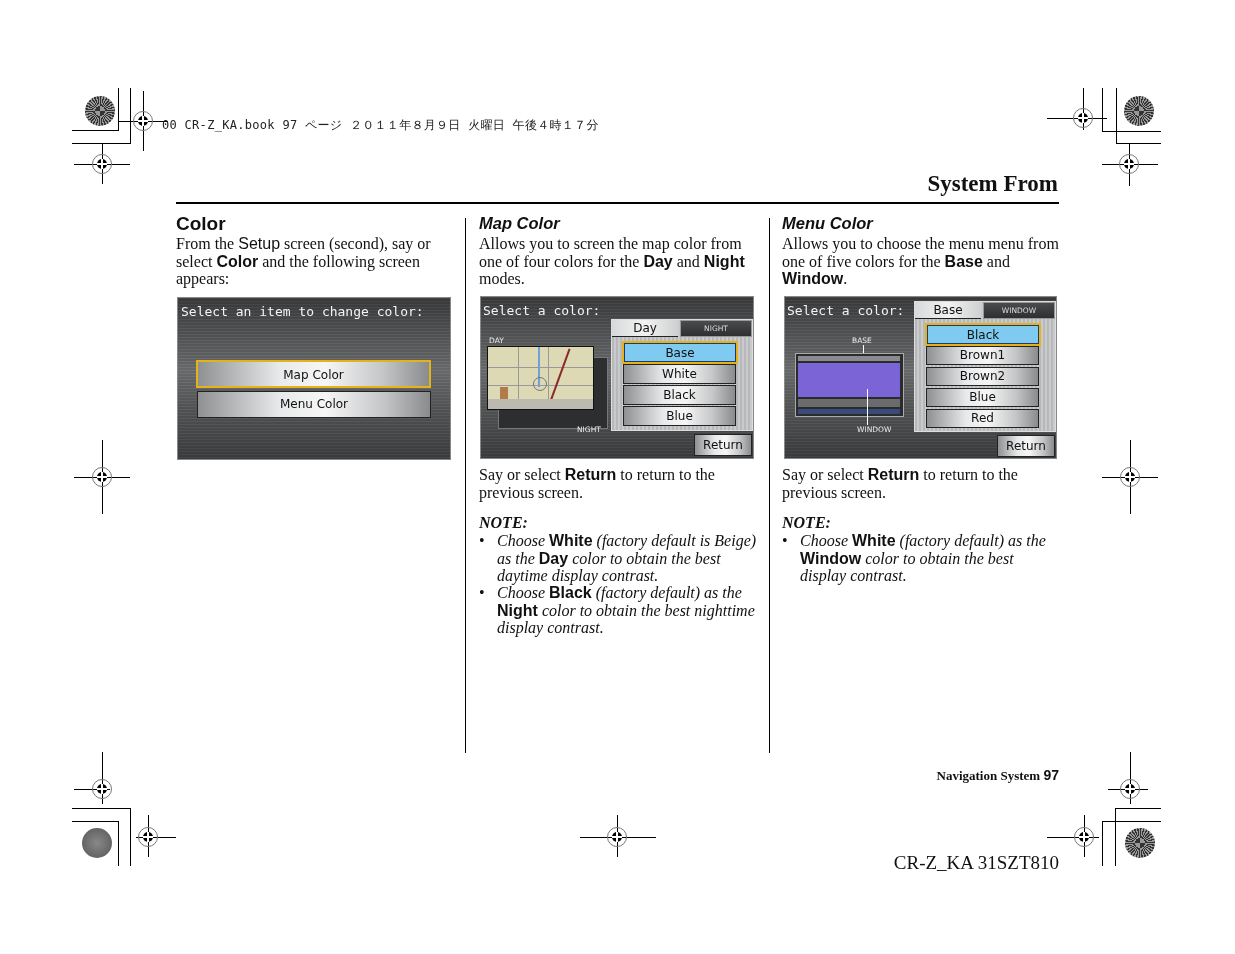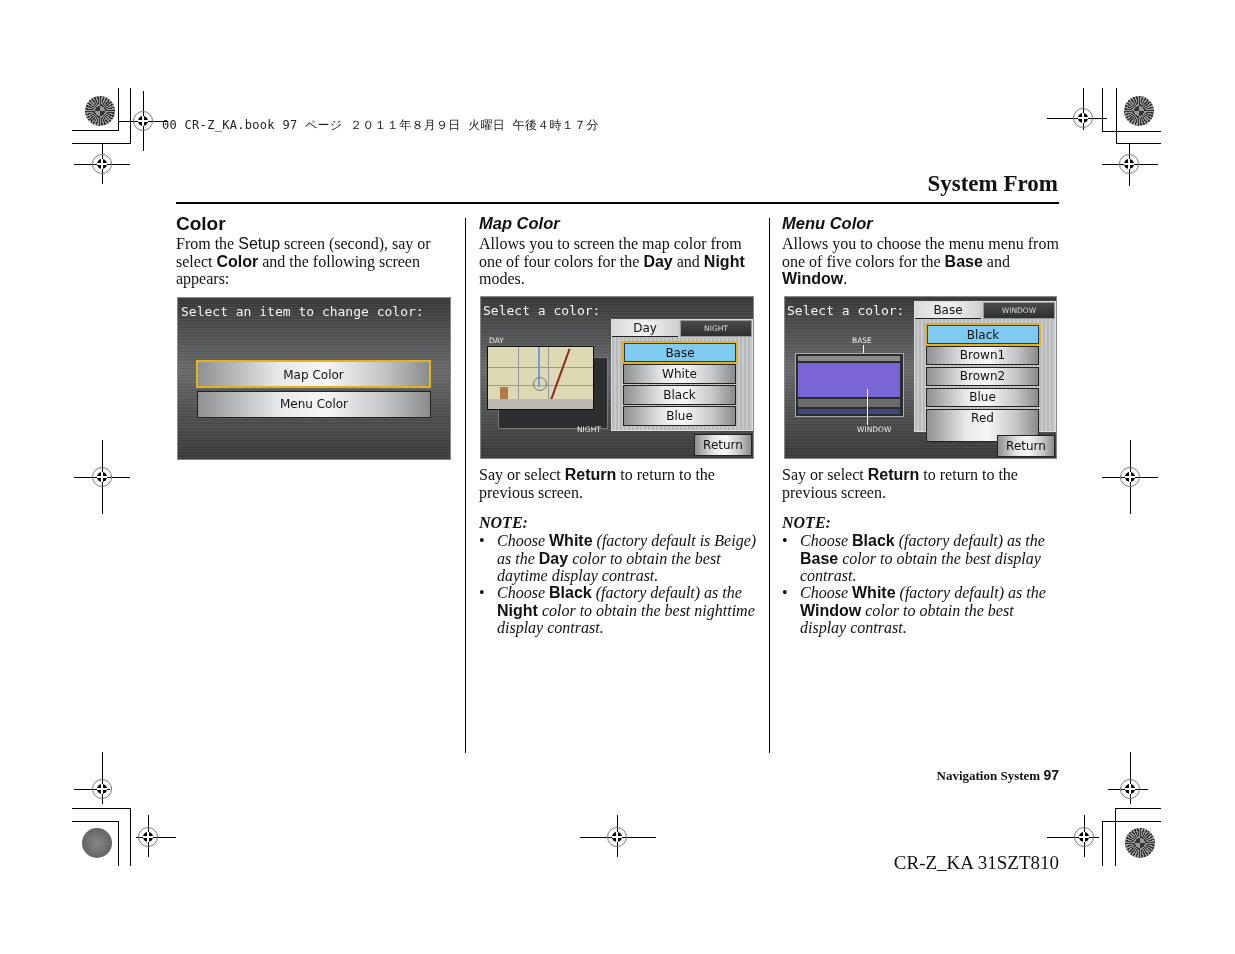--- a/index.html
+++ b/index.html
@@ -225,30 +225,29 @@
   </div>
   <div style="position:absolute;left:82px;top:92px;width:1px;height:36px;background:#fff;"></div>
   <div class="lbl-small" style="left:72px;top:128px;">WINDOW</div>
   <div class="panel" style="left:129px;top:4px;width:142px;height:131px;"></div>
   <div class="tab-on" style="left:130px;top:5px;width:66px;height:17px;line-height:17px;">Base</div>
   <div class="tab-off" style="left:198px;top:5px;width:72px;height:17px;line-height:16px;">WINDOW</div>
   <div class="metal-btn sel" style="left:140px;top:26px;width:116px;height:23px;line-height:20px;">Black</div>
   <div class="metal-btn" style="left:141px;top:49px;width:113px;height:19px;line-height:17px;">Brown1</div>
   <div class="metal-btn" style="left:141px;top:70px;width:113px;height:19px;line-height:17px;">Brown2</div>
   <div class="metal-btn" style="left:141px;top:91px;width:113px;height:19px;line-height:17px;">Blue</div>
-  <div class="metal-btn" style="left:141px;top:112px;width:113px;height:33px;line-height:17px;">Red</div>
+  <div class="metal-btn" style="left:141px;top:112px;width:113px;height:19px;line-height:17px;">Red</div>
   <div class="metal-btn" style="left:212px;top:138px;width:58px;height:22px;line-height:20px;">Return</div>
 </div>
 <div class="abs" style="left:782px;top:466px;width:280px;">
   <div class="body">
     <span>Say or select </span><span class="sansb">Return</span><span> to return to the previous screen.</span>
   </div>
   <div class="note-h" style="margin-top:13px;">NOTE:</div>
   <ul class="bullets">
-    <li><span>Choose </span><b>Black</b><span> (factory default) as the </span><b>Base</b><span> color to obtain the best display contrast.</span></li>
     <li><span>Choose </span><b>White</b><span> (factory default) as the </span><b>Window</b><span> color to obtain the best display contrast.</span></li>
   </ul>
 </div>
 
 <div class="abs" style="right:176px;top:767px;font-size:13px;font-weight:bold;">
   <span>Navigation System</span>
   <span class="sansb" style="font-size:14px;">97</span>
 </div>
 <div class="abs" style="right:176px;top:852px;font-size:19px;">CR-Z_KA  31SZT810</div>
 

